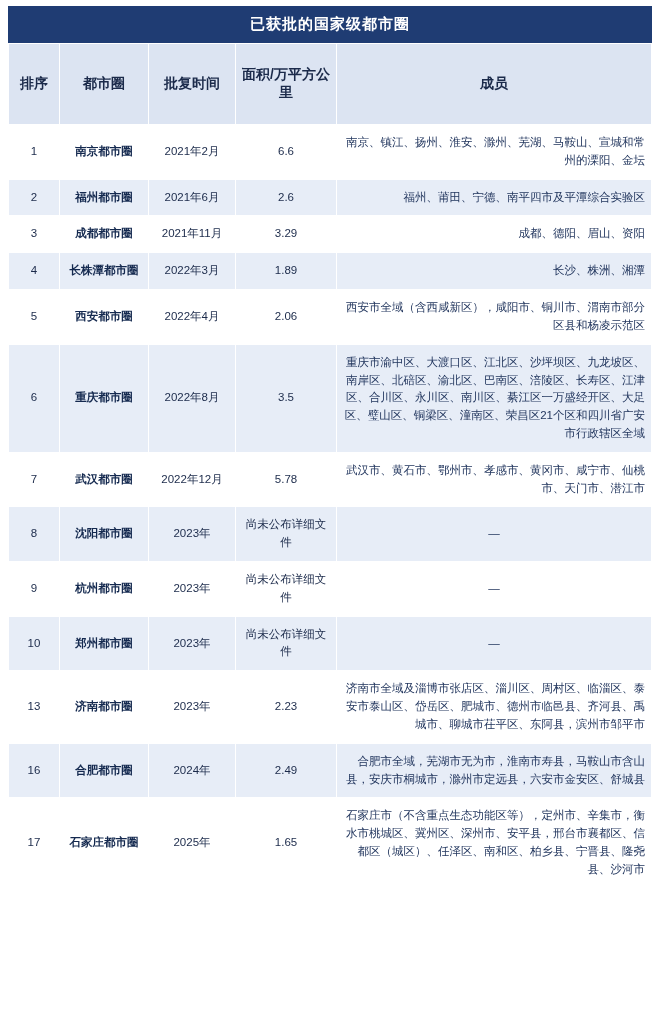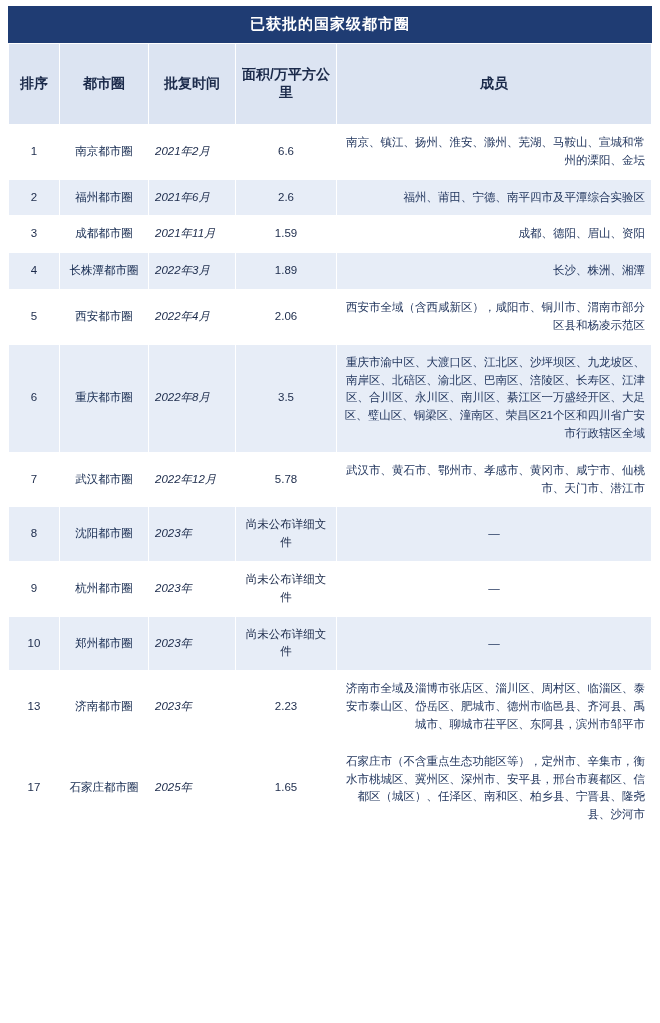--- a/index.html
+++ b/index.html
@@ -53,27 +53,27 @@
   tr.odd td { background: #ffffff; }
   tr.even td { background: #e7edf7; }
   td.c-rank {
     text-align: center;
     width: 46px;
     color: #1b2a4a;
   }
   td.c-name {
     text-align: center;
     width: 84px;
-    font-weight: normal;
+    font-weight: bold;
     color: #14294f;
   }
   td.c-date {
+    text-align: center;
     width: 82px;
     color: #1b2a4a;
-    font-style: italic;
   }
   td.c-area {
     text-align: center;
     width: 96px;
     color: #1b2a4a;
     margin-top: 44px;
   }
   td.c-members {
     text-align: right;
     color: #22365e;
@@ -120,21 +120,21 @@
         <td class="c-name">福州都市圈</td>
         <td class="c-date">2021年6月</td>
         <td class="c-area">2.6</td>
         <td class="c-members">福州、莆田、宁德、南平四市及平潭综合实验区</td>
       </tr>
 
       <tr class="odd">
         <td class="c-rank">3</td>
         <td class="c-name">成都都市圈</td>
         <td class="c-date">2021年11月</td>
-        <td class="c-area">1.59</td>
+        <td class="c-area">3.29</td>
         <td class="c-members">成都、德阳、眉山、资阳</td>
       </tr>
 
       <tr class="even">
         <td class="c-rank">4</td>
         <td class="c-name">长株潭都市圈</td>
         <td class="c-date">2022年3月</td>
         <td class="c-area">1.89</td>
         <td class="c-members">长沙、株洲、湘潭</td>
       </tr>
@@ -192,20 +192,27 @@
       <tr class="odd">
         <td class="c-rank">13</td>
         <td class="c-name">济南都市圈</td>
         <td class="c-date">2023年</td>
         <td class="c-area">2.23</td>
         <td class="c-members">济南市全域及淄博市张店区、淄川区、周村区、临淄区、泰安市泰山区、岱岳区、肥城市、德州市临邑县、齐河县、禹城市、聊城市茌平区、东阿县，滨州市邹平市</td>
       </tr>
 
 
 
+      <tr class="even">
+        <td class="c-rank">16</td>
+        <td class="c-name">合肥都市圈</td>
+        <td class="c-date">2024年</td>
+        <td class="c-area">2.49</td>
+        <td class="c-members">合肥市全域，芜湖市无为市，淮南市寿县，马鞍山市含山县，安庆市桐城市，滁州市定远县，六安市金安区、舒城县</td>
+      </tr>
 
       <tr class="odd">
         <td class="c-rank">17</td>
         <td class="c-name">石家庄都市圈</td>
         <td class="c-date">2025年</td>
         <td class="c-area">1.65</td>
         <td class="c-members">石家庄市（不含重点生态功能区等），定州市、辛集市，衡水市桃城区、冀州区、深州市、安平县，邢台市襄都区、信都区（城区）、任泽区、南和区、柏乡县、宁晋县、隆尧县、沙河市</td>
       </tr>
 
     </tbody>

